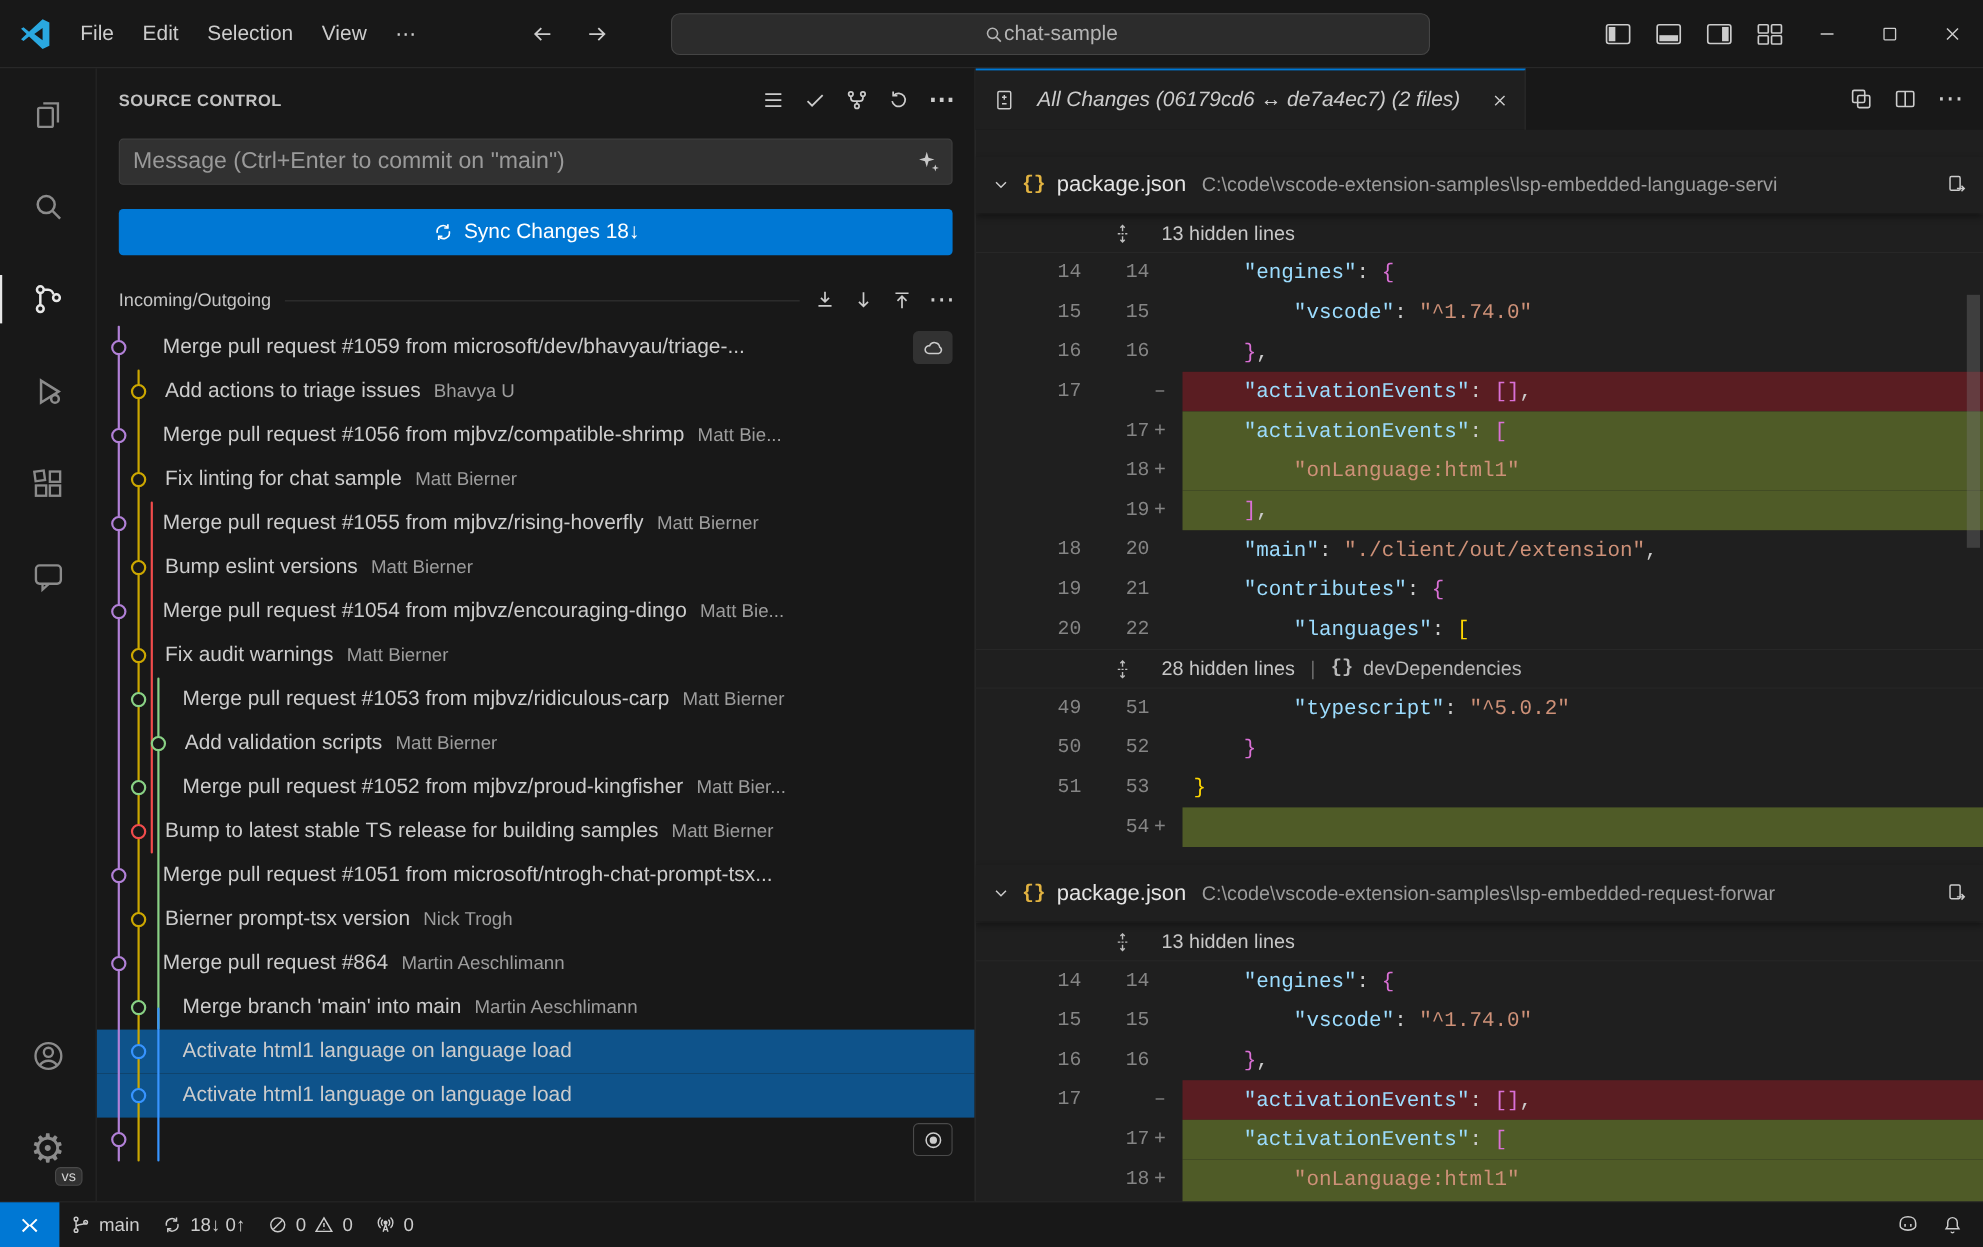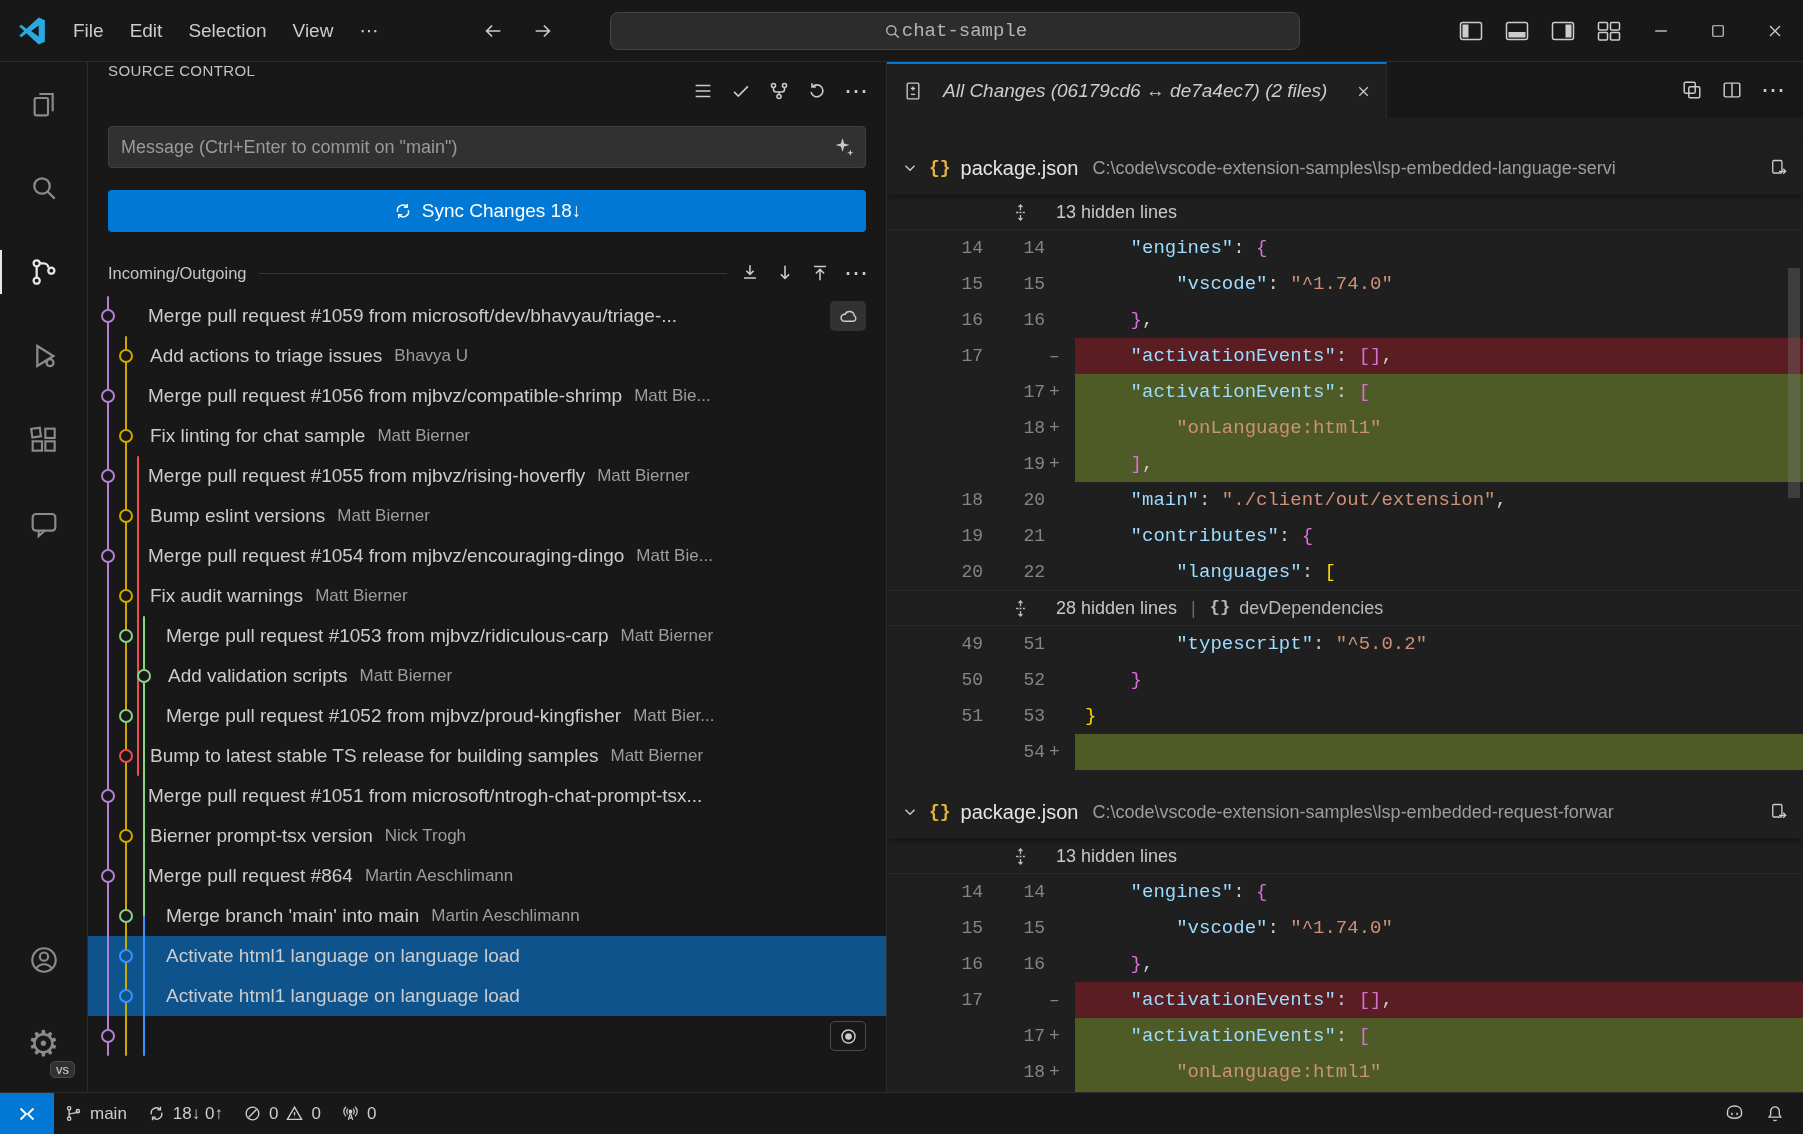--- a/index.html
+++ b/index.html
@@ -6,47 +6,47 @@
   html,body { width:1803px; height:1134px; overflow:hidden; }
   body { background:#1f1f1f; color:#cccccc; font-family:"Liberation Sans",sans-serif; position:relative; }
   svg { display:block; }
 
   
   .titlebar { height:62px; background:#181818; display:flex; align-items:center; position:relative; border-bottom:1px solid #2b2b2b; }
   .logo { margin:0 14px 0 18px; }
   .menu-item { padding:0 13px; font-size:19px; color:#cccccc; height:100%; display:flex; align-items:center; cursor:default; }
   .nav-arrows { display:flex; margin-left:80px; gap:6px; }
   .nav-btn { width:44px; height:40px; display:flex; align-items:center; justify-content:center; color:#cccccc; }
-  .cmd-center { position:absolute; left:610px; top:12px; width:690px; height:38px; background:#2c2c2c; border:1px solid #454545; border-radius:8px; display:flex; align-items:center; justify-content:center; gap:0; color:#b4b4b4; font-size:19px;font-family:Liberation Mono, monospace; }
+  .cmd-center { position:absolute; left:610px; top:12px; width:690px; height:38px; background:#2c2c2c; border:1px solid #454545; border-radius:8px; display:flex; align-items:center; justify-content:center; gap:0; color:#b4b4b4; font-size:19px; }
   .tb-right { position:absolute; right:0; top:0; height:100%; display:flex; align-items:stretch; }
   .layout-btn { width:46px; display:flex; align-items:center; justify-content:center; color:#cccccc; }
   .win-btn { width:57px; display:flex; align-items:center; justify-content:center; color:#cccccc; }
 
   
   .main { display:flex; height:1030px; }
 
   
   .activitybar { width:88px; background:#181818; border-right:1px solid #2b2b2b; display:flex; flex-direction:column; }
   .ab-item { height:84px; display:flex; align-items:center; justify-content:center; color:#8b8b8b; position:relative; }
   .ab-item.active { color:#e7e7e7; }
   .ab-item.active::before { content:""; position:absolute; left:0; top:20px; bottom:20px; width:2px; background:#e7e7e7; }
   .ab-bottom { margin-top:auto; padding-bottom:6px; }
   .gear-glyph { font-size:36px; line-height:1; }
   .profile-badge { position:absolute; right:12px; bottom:8px; background:#313131; border:1px solid #4a4a4a; border-radius:5px; font-size:13px; padding:0 5px; color:#d3d3d3; }
 
   
   .sidebar { width:798px; background:#181818; display:flex; flex-direction:column; }
-  .sc-header { height:58px; display:flex; padding:0 18px 0 20px; }
+  .sc-header { height:58px; display:flex; align-items:center; padding:0 18px 0 20px;font-weight:bold; }
   .sc-title { font-size:15px; letter-spacing:.4px; color:#c2c2c2; }
   .sc-icons { margin-left:auto; display:flex; align-items:center; gap:16px; color:#cccccc; }
   .icon-btn { display:flex; align-items:center; justify-content:center; }
   .more-glyph { font-size:24px; line-height:1; }
 
   .msg-row { margin:6px 20px 0 20px; position:relative; }
-  .msg-input { width:100%; height:42px; background:#313131; border:1px solid #3f3f3f; border-radius:4px; color:#cccccc; font-size:18px; padding:0 46px 0 12px; font-family:"Liberation Sans",sans-serif; }
+  .msg-input { width:100%; height:42px; background:#313131; border:1px solid #3f3f3f; border-radius:4px; color:#cccccc; font-size:21px; padding:0 46px 0 12px; font-family:"Liberation Sans",sans-serif; }
   .msg-input::placeholder { color:#9a9a9a; }
   .msg-spark { position:absolute; right:10px; top:9px; color:#c8c8c8; }
 
   .sync-btn { margin:22px 20px 0 20px; height:42px; background:#0078d4; border:none; border-radius:4px; color:#ffffff; font-size:19px; display:flex; align-items:center; justify-content:center; gap:9px; font-family:"Liberation Sans",sans-serif; cursor:pointer; }
 
   .inout { height:34px; margin-top:24px; display:flex; align-items:center; padding:0 18px 0 20px; font-size:16.5px; color:#c5c5c5; }
   .inout-line { flex:1; height:1px; background:#343434; margin:0 12px; }
   .inout-icons { display:flex; align-items:center; gap:13px; color:#cccccc; }
 
   .commit-list { position:relative; flex:1; margin-top:6px; overflow:hidden; }

